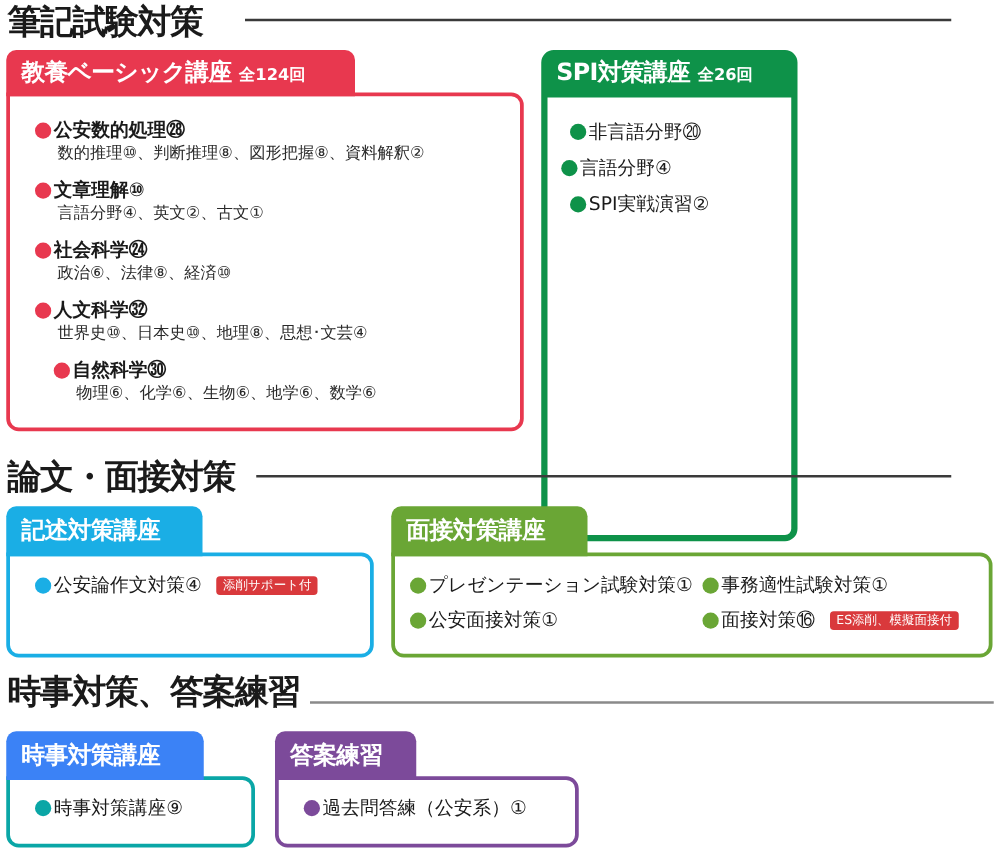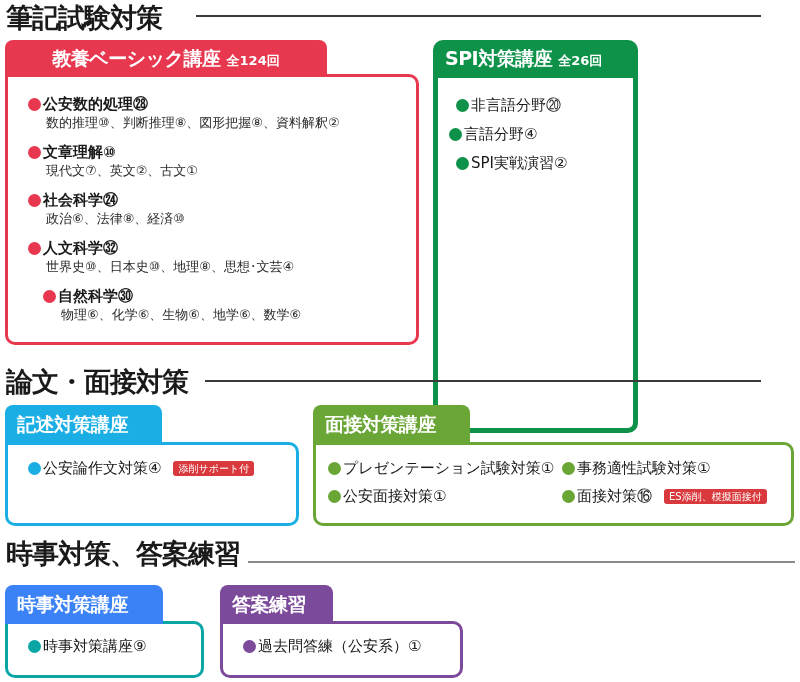--- a/index.html
+++ b/index.html
@@ -39,36 +39,36 @@
   }
 </style>
 </head>
 <body>
 
 <div class="heading" style="top:2px;">筆記試験対策</div>
 <div class="rule" style="left:196px; top:15px; width:565px;"></div>
 
 <div class="card" style="left:5px; top:40px; width:414px; height:305px;">
   <div class="box tabbed" style="top:34px; border-color:#e8384f;"></div>
-  <div class="tab" style="background:#e8384f; width:322px; height:37px;text-align:center;">
+  <div class="tab" style="background:#e8384f; width:279px; height:37px;">
     <span>教養ベーシック講座</span><span class="sub">全124回</span>
   </div>
   <div class="item" style="left:23px; top:54px;">
     <div class="main">
         <span class="dot" style="background:#e8384f;"></span>
         <span>公安数的処理㉘</span>
       </div>
     <div class="detail">数的推理⑩、判断推理⑧、図形把握⑧、資料解釈②</div>
   </div>
   <div class="item" style="left:23px; top:102px;">
     <div class="main">
         <span class="dot" style="background:#e8384f;"></span>
         <span>文章理解⑩</span>
       </div>
-    <div class="detail">現代文⑦、英文②、古文①</div>
+    <div class="detail">言語分野④、英文②、古文①</div>
   </div>
   <div class="item" style="left:23px; top:150px;">
     <div class="main">
         <span class="dot" style="background:#e8384f;"></span>
         <span>社会科学㉔</span>
       </div>
     <div class="detail">政治⑥、法律⑧、経済⑩</div>
   </div>
   <div class="item" style="left:23px; top:198px;">
     <div class="main">

